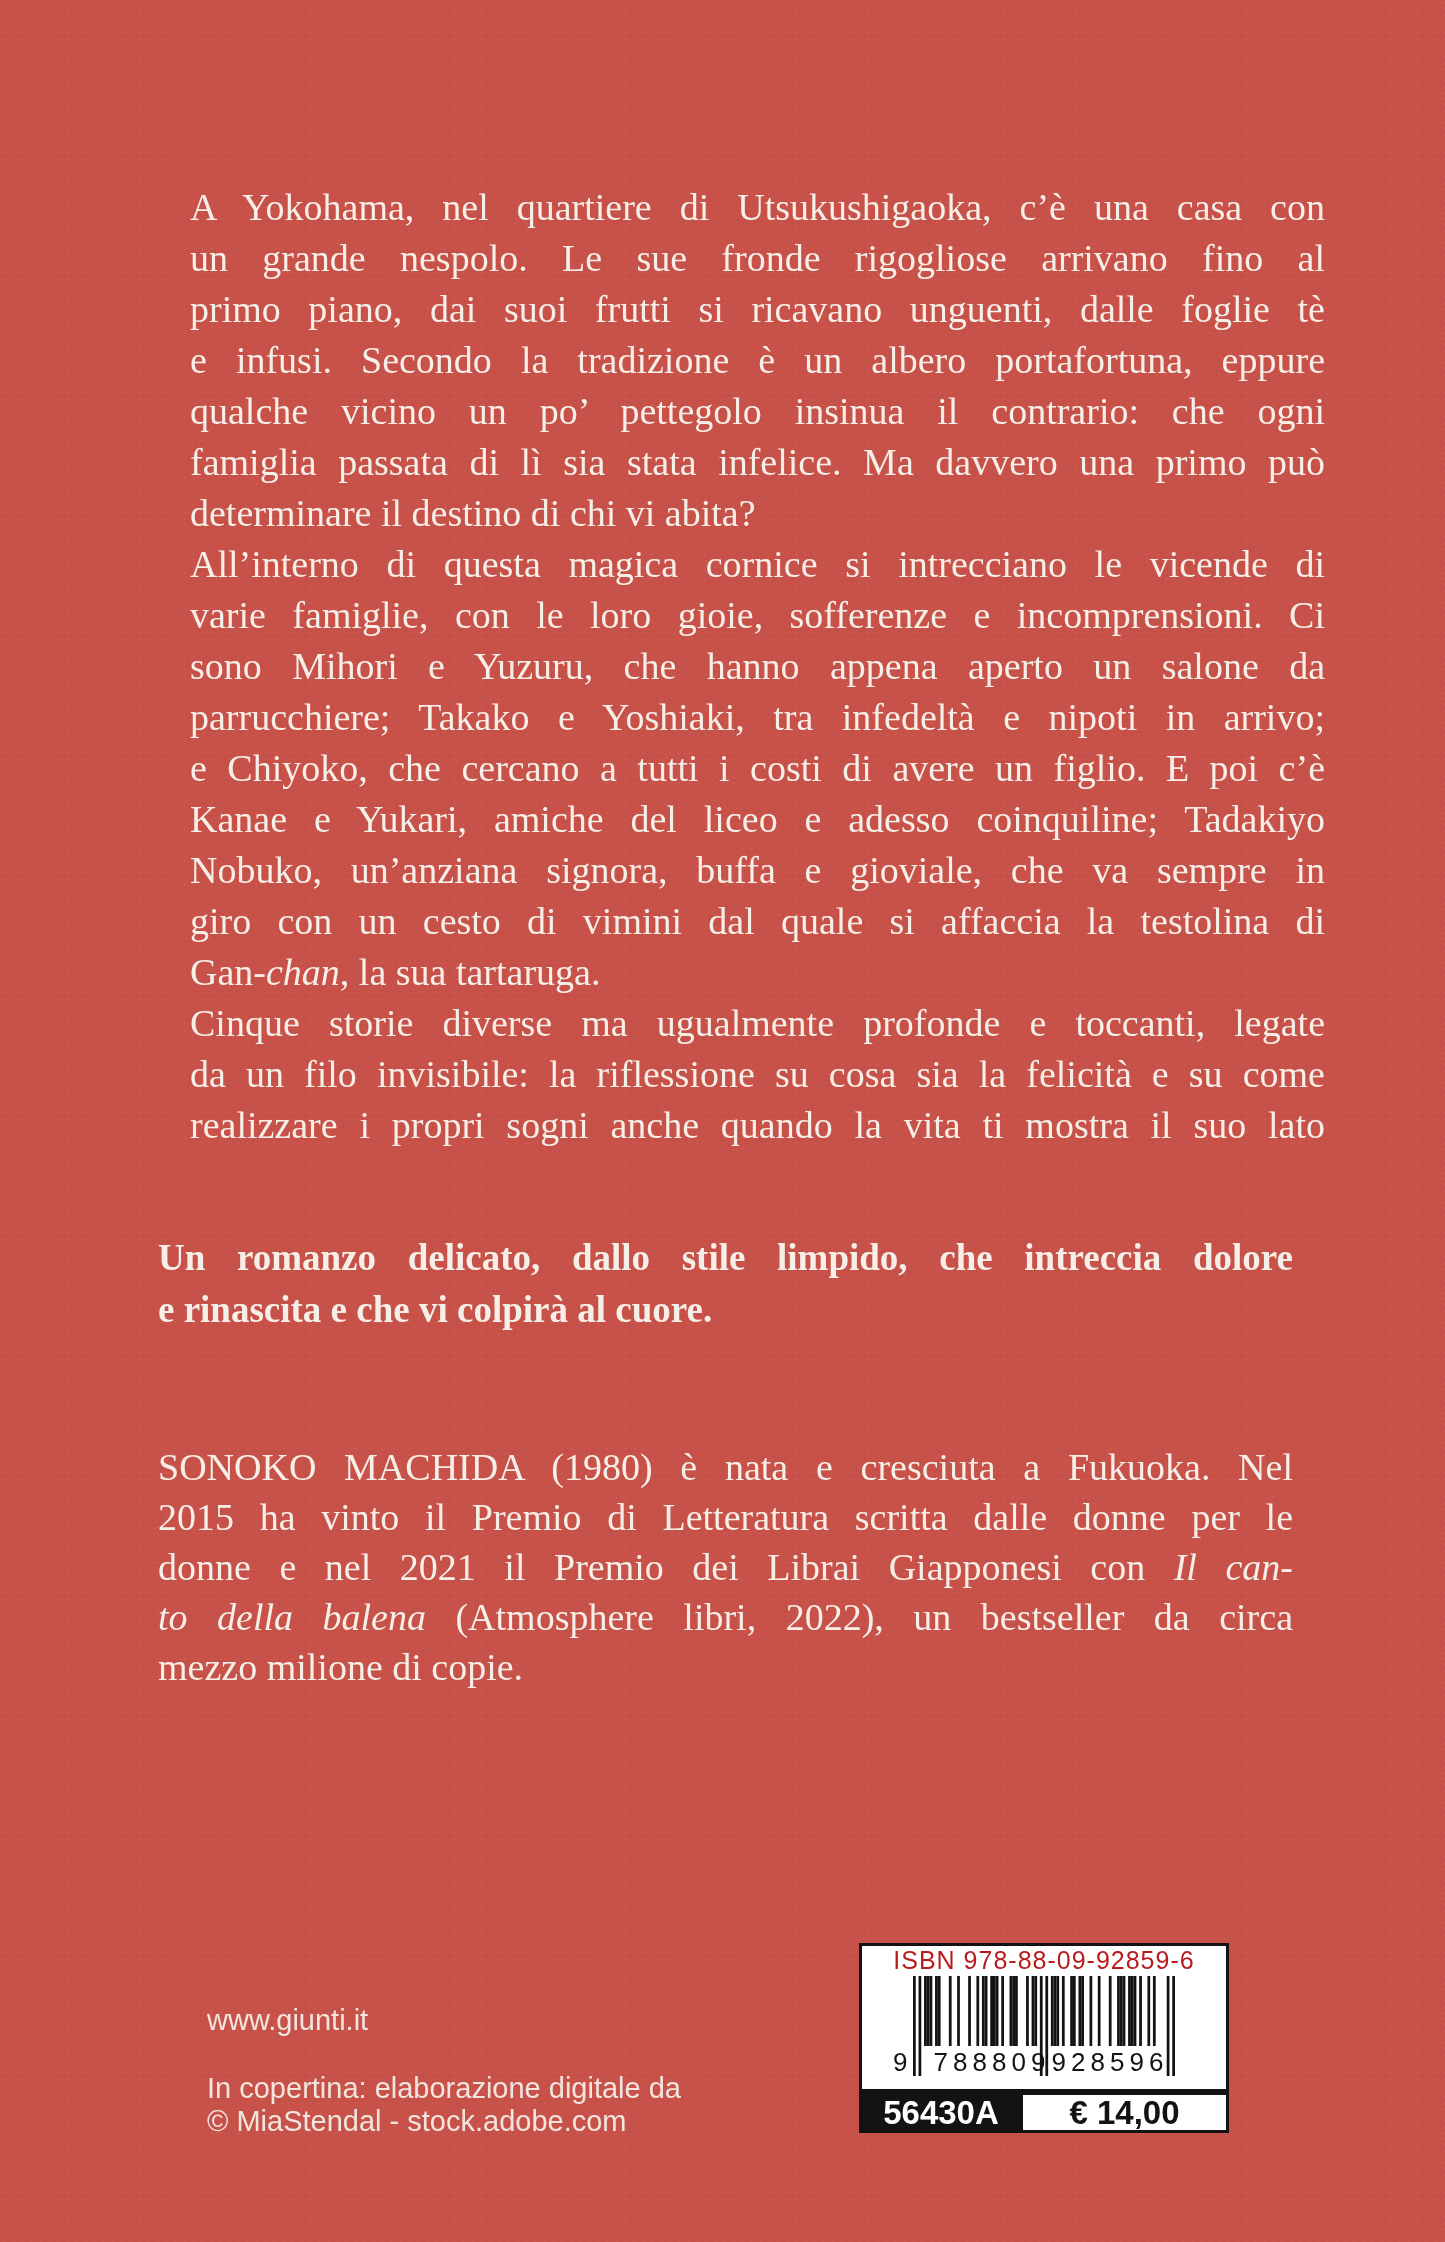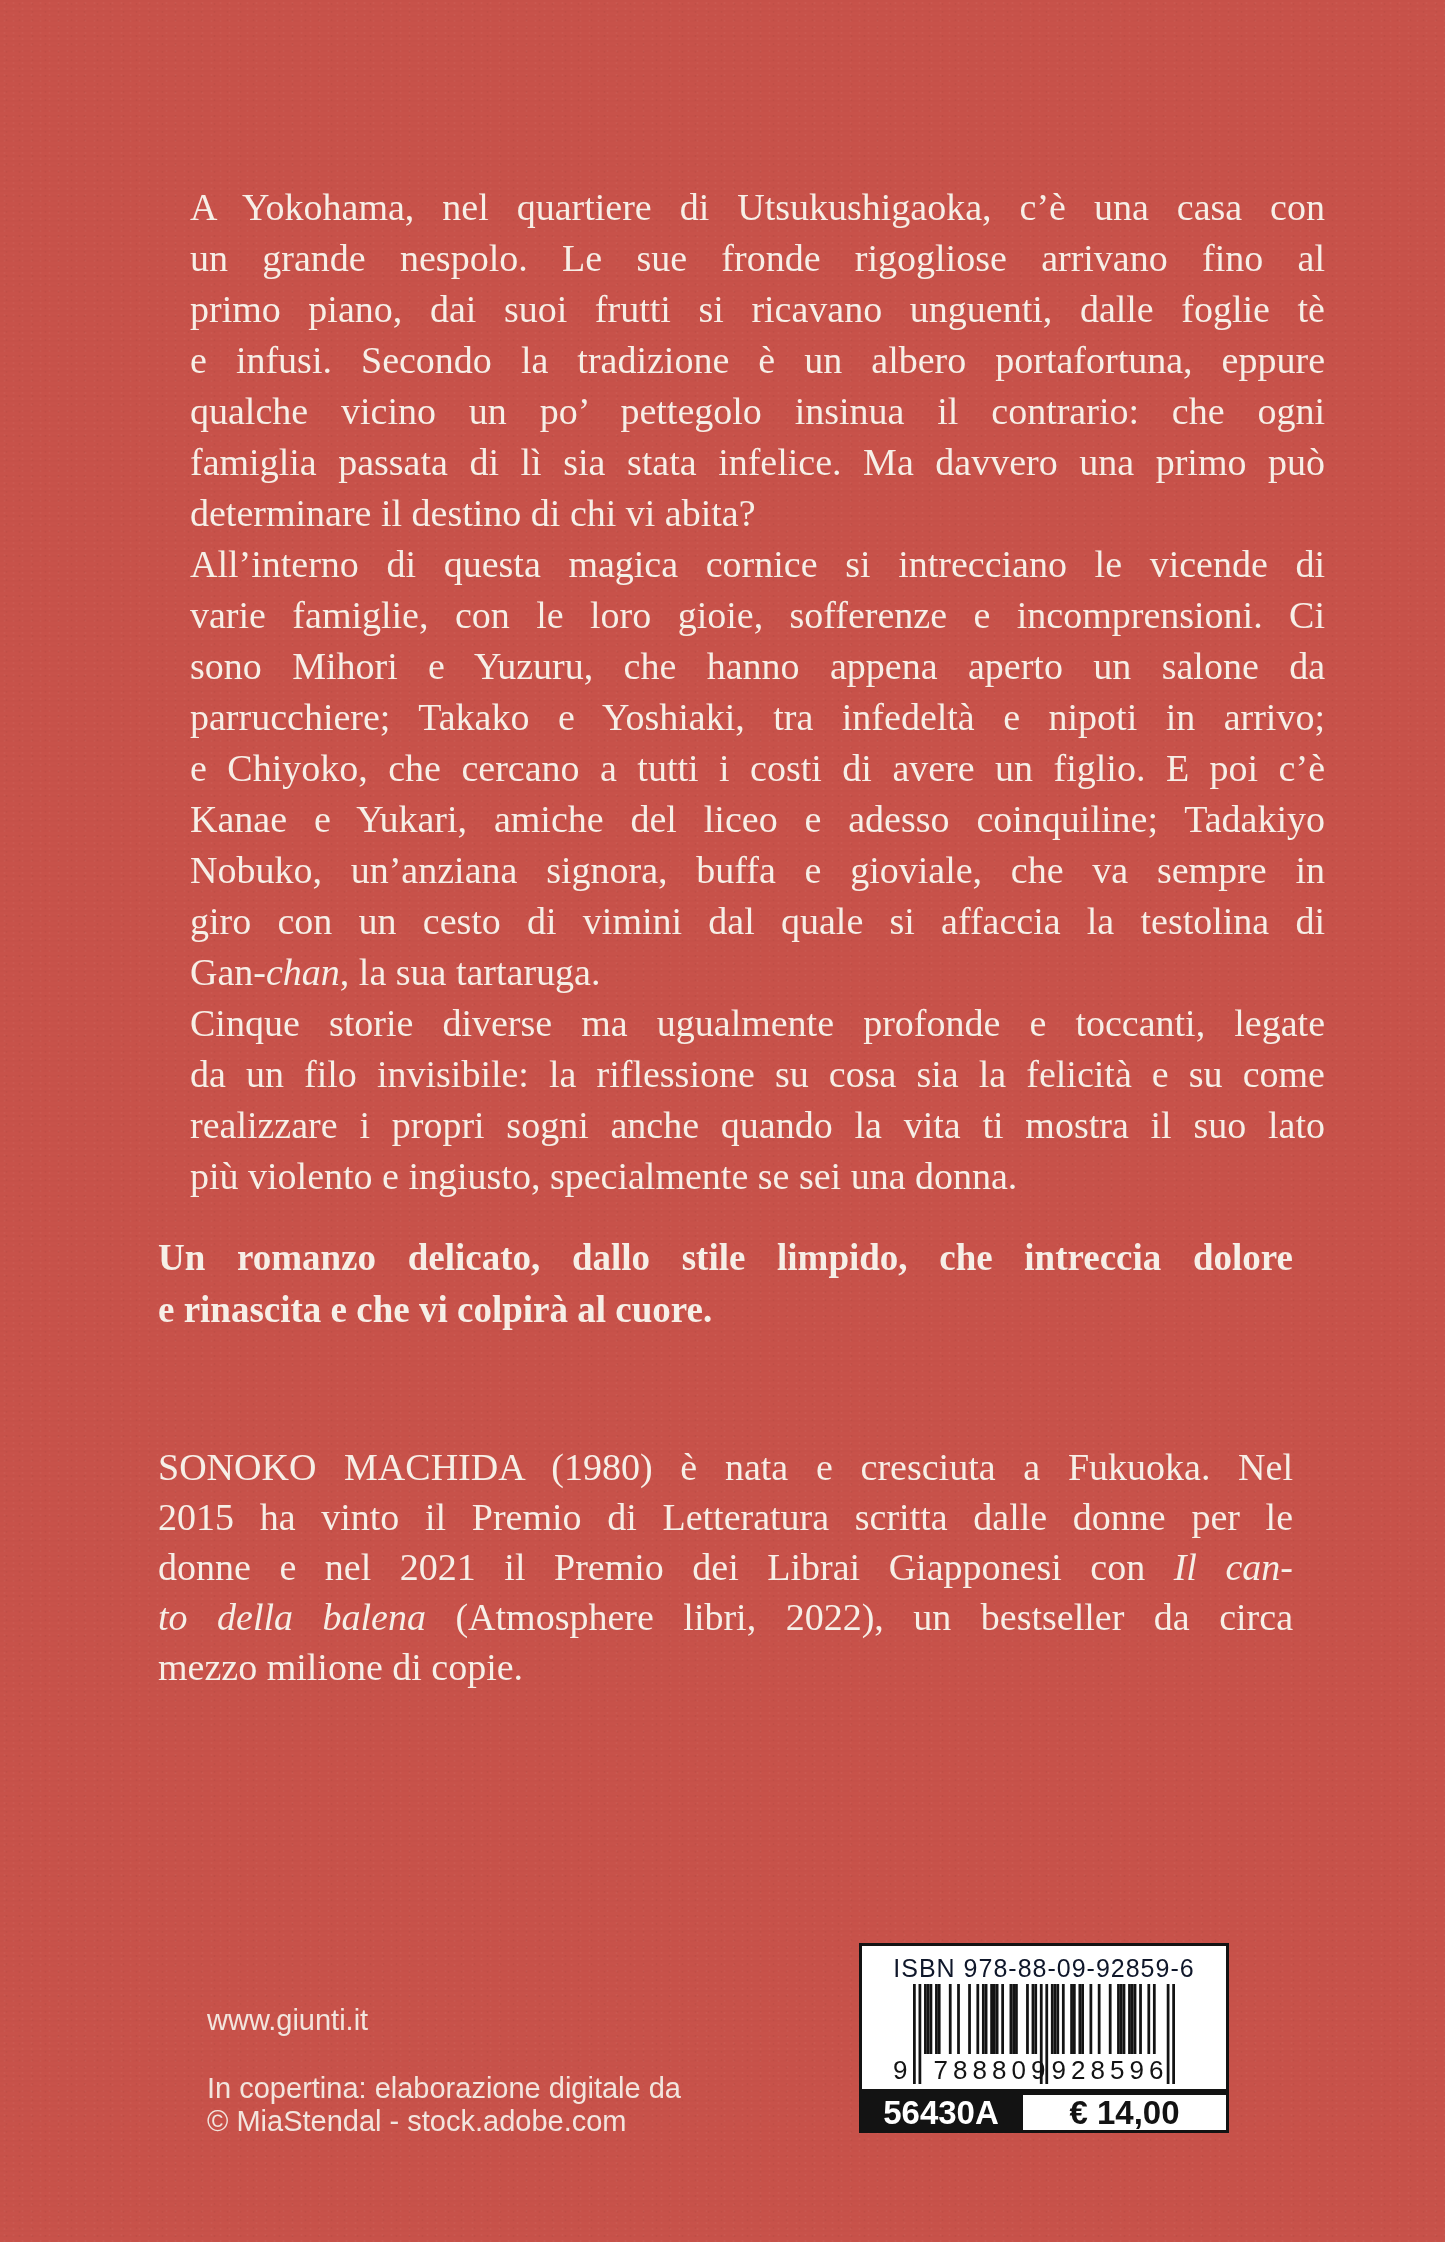--- a/index.html
+++ b/index.html
@@ -22,21 +22,21 @@
   .highlight{top:1232px;font-size:37px;line-height:52px;font-weight:bold;}
   .bio{top:1442px;font-size:38px;line-height:50px;}
   .it{font-style:italic;}
   .footer{position:absolute;left:207px;color:#f2e5de;font-family:"Liberation Sans", sans-serif;}
   .website{top:2004px;font-size:29px;}
   .credits{top:2072px;font-size:29px;line-height:33px;}
 
   
   .bc-box{position:absolute;left:859px;top:1943px;width:370px;font-family:"Liberation Sans", sans-serif;}
   .bc-upper{box-sizing:border-box;height:149px;background:#fff;border:3px solid #131313;text-align:center;}
-  .bc-isbn{margin-top:8px;font-size:25px;line-height:28px;color:#0f172a;letter-spacing:1px;}
+  .bc-isbn{margin-top:0;font-size:25px;line-height:28px;color:#b91c1c;letter-spacing:1px;}
   .bc-bars{position:relative;width:262px;height:100px;margin:2px auto 0;}
   .bc-bars svg{position:absolute;left:0;top:0;width:262px;height:100px;fill:#131313;}
   .bc-digits{position:absolute;left:0;top:0;width:100%;height:100%;color:#131313;font-size:26px;}
   .bc-d-first{position:absolute;left:-20px;top:71px;}
   .bc-d-left{position:absolute;left:8px;top:71px;width:142px;text-align:center;letter-spacing:5px;}
   .bc-d-right{position:absolute;left:138px;top:71px;width:118px;text-align:center;letter-spacing:5px;}
   .bc-bottom{display:flex;height:41px;}
   .bc-code{box-sizing:border-box;width:164px;background:#131313;border:3px solid #131313;
            color:#fff;font-weight:bold;font-size:33px;display:flex;align-items:center;justify-content:center;}
   .bc-price{box-sizing:border-box;flex:1;background:#fff;border:3px solid #131313;border-left:none;
@@ -60,21 +60,20 @@
     <div class="line jl">sono Mihori e Yuzuru, che hanno appena aperto un salone da</div>
     <div class="line jl">parrucchiere; Takako e Yoshiaki, tra infedeltà e nipoti in arrivo;</div>
     <div class="line jl">e Chiyoko, che cercano a tutti i costi di avere un figlio. E poi c’è</div>
     <div class="line jl">Kanae e Yukari, amiche del liceo e adesso coinquiline; Tadakiyo</div>
     <div class="line jl">Nobuko, un’anziana signora, buffa e gioviale, che va sempre in</div>
     <div class="line jl">giro con un cesto di vimini dal quale si affaccia la testolina di</div>
     <div class="line"><span>Gan-</span><span class="it">chan</span><span>, la sua tartaruga.</span></div>
     <div class="line jl">Cinque storie diverse ma ugualmente profonde e toccanti, legate</div>
     <div class="line jl">da un filo invisibile: la riflessione su cosa sia la felicità e su come</div>
     <div class="line jl">realizzare i propri sogni anche quando la vita ti mostra il suo lato</div>
-    <div class="line">più violento e ingiusto, specialmente se sei una donna.</div>
   </div>
 
   <div class="textcol highlight">
     <div class="line jl">Un romanzo delicato, dallo stile limpido, che intreccia dolore</div>
     <div class="line">e rinascita e che vi colpirà al cuore.</div>
   </div>
 
   <div class="textcol bio">
     <div class="line jl">SONOKO MACHIDA (1980) è nata e cresciuta a Fukuoka. Nel</div>
     <div class="line jl">2015 ha vinto il Premio di Letteratura scritta dalle donne per le</div>

